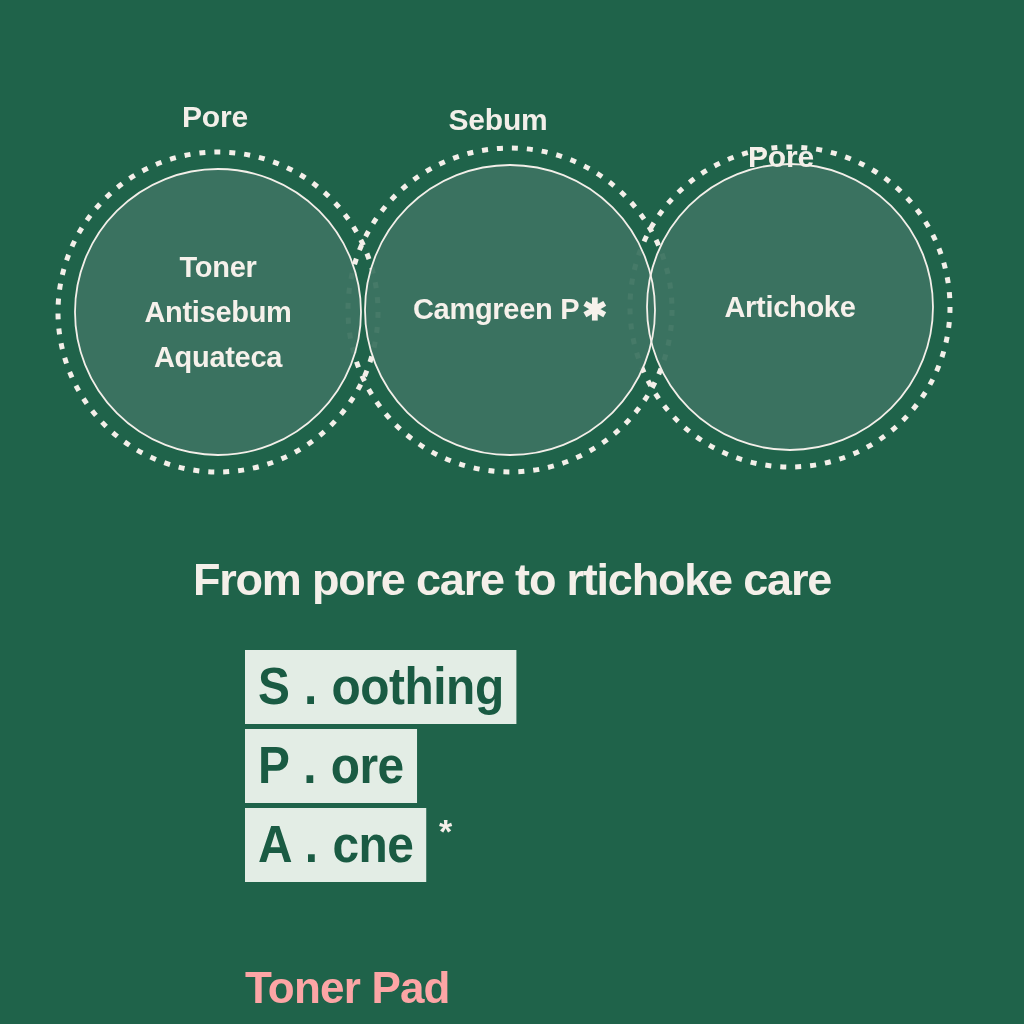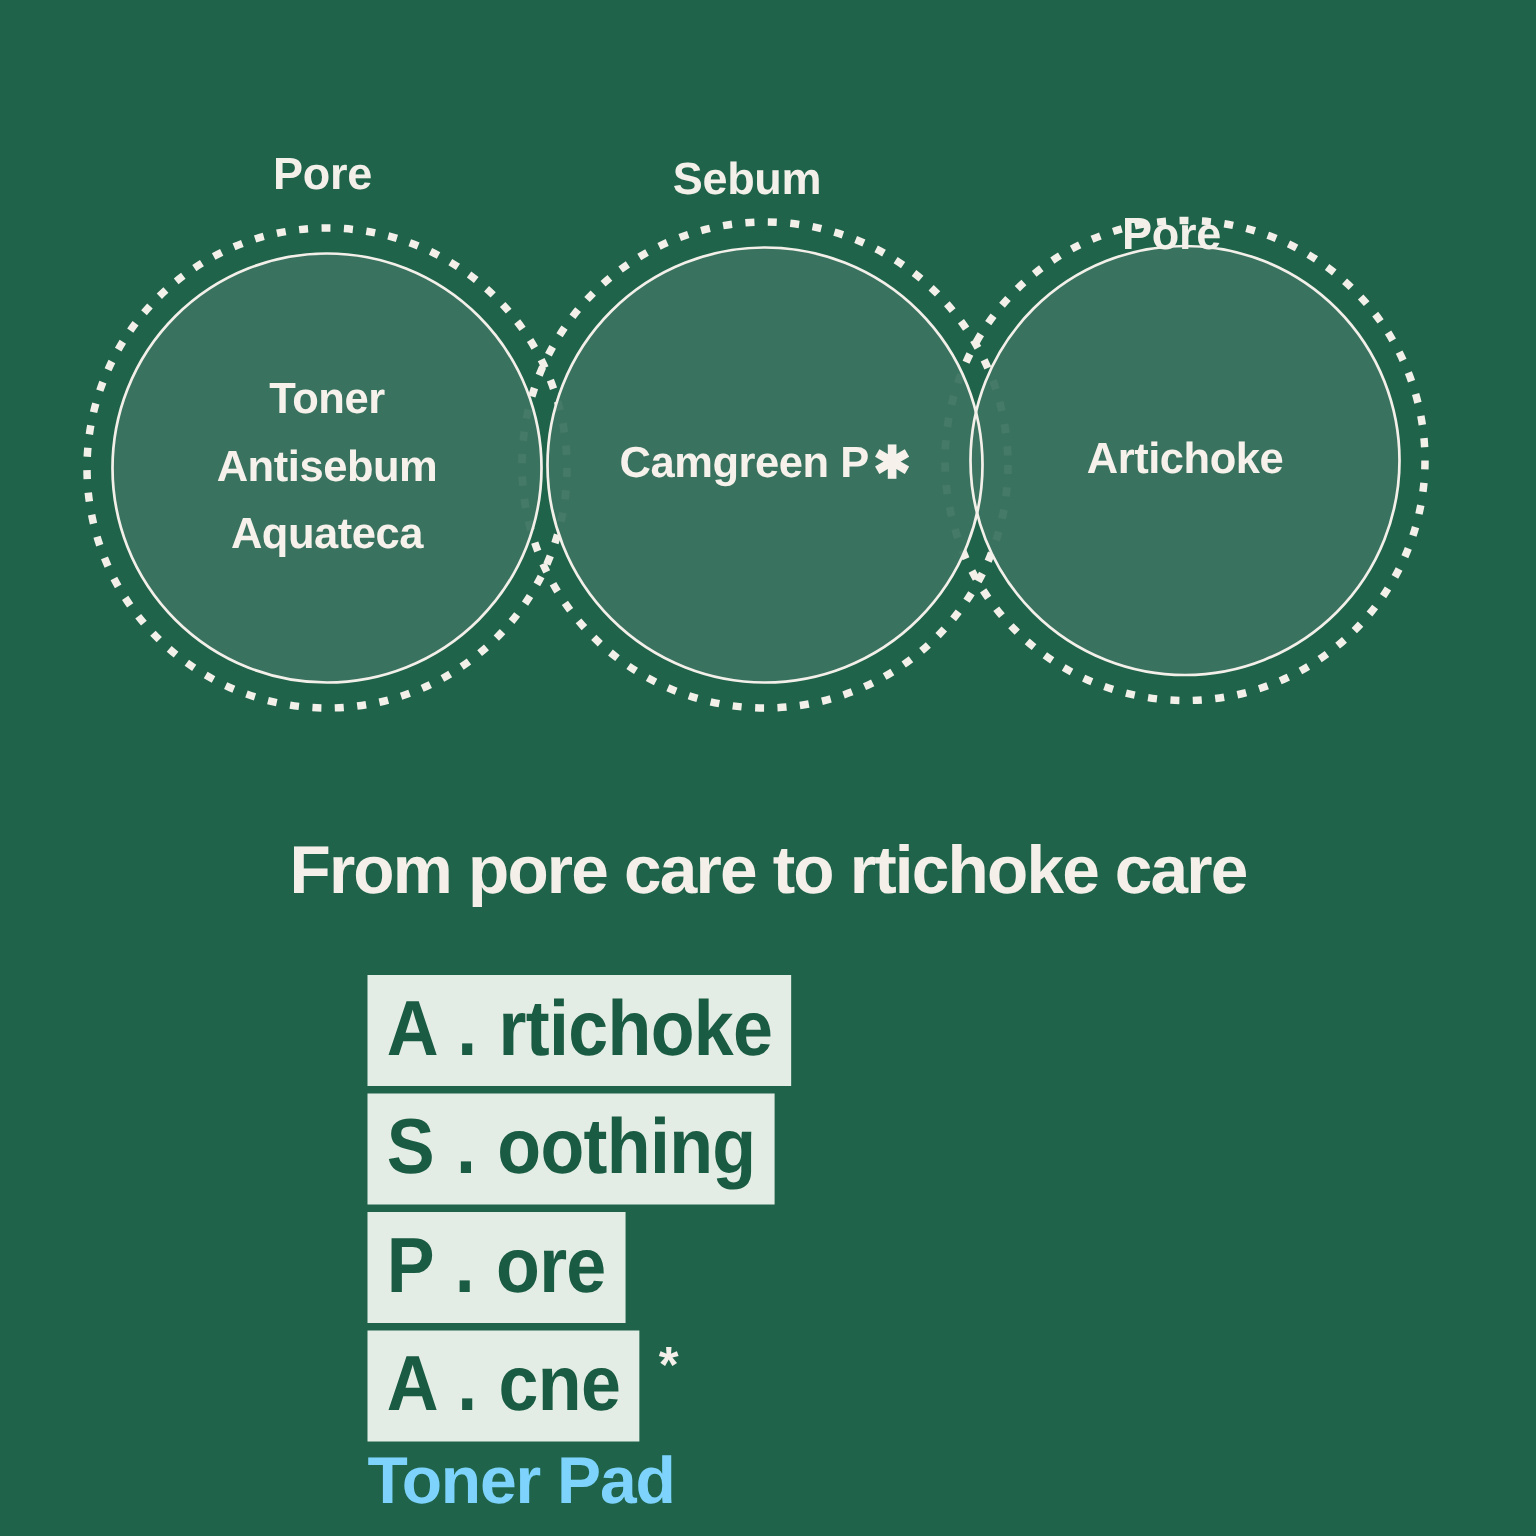--- a/index.html
+++ b/index.html
@@ -94,21 +94,21 @@
     line-height:1;
     margin-left:-10px;
     align-self:flex-start;
     margin-top:6px;
   }
 
   .product-name{
     position:absolute;
     left:245px;
     top:963px;
-    color:#7dd3fc;
+    color:#fca5a5;
     font-size:44px;
     font-weight:700;
     letter-spacing:-0.8px;
     white-space:nowrap;
   }
 </style>
 </head>
 <body>
 
 <div id="stage">
@@ -136,23 +136,20 @@
         <div class="circle-text" style="left: 218px; top: 312px;"><span>Toner</span><br><span>Antisebum</span><br><span>Aquateca</span></div>
         <div class="circle-text" style="left: 510px; top: 310px;"><span>Camgreen P</span><span class="ast">✱</span></div>
         <div class="circle-text" style="left: 790px; top: 307px;"><span>Artichoke</span></div>
       </div>
   </div>
 
   <div class="headline">From pore care to rtichoke care</div>
 
   <div class="stack" id="acronym-stack">
       <div class="stack-row">
-        <div class="chip"><span class="ltr">A</span> <span class="dot">.</span> <span>rtichoke</span></div>
-      </div>
-      <div class="stack-row">
         <div class="chip"><span class="ltr">S</span> <span class="dot">.</span> <span>oothing</span></div>
       </div>
       <div class="stack-row">
         <div class="chip"><span class="ltr">P</span> <span class="dot">.</span> <span>ore</span></div>
       </div>
       <div class="stack-row">
         <div class="chip"><span class="ltr">A</span> <span class="dot">.</span> <span>cne</span></div>
         <span class="chip-ast">*</span>
       </div>
     </div>

